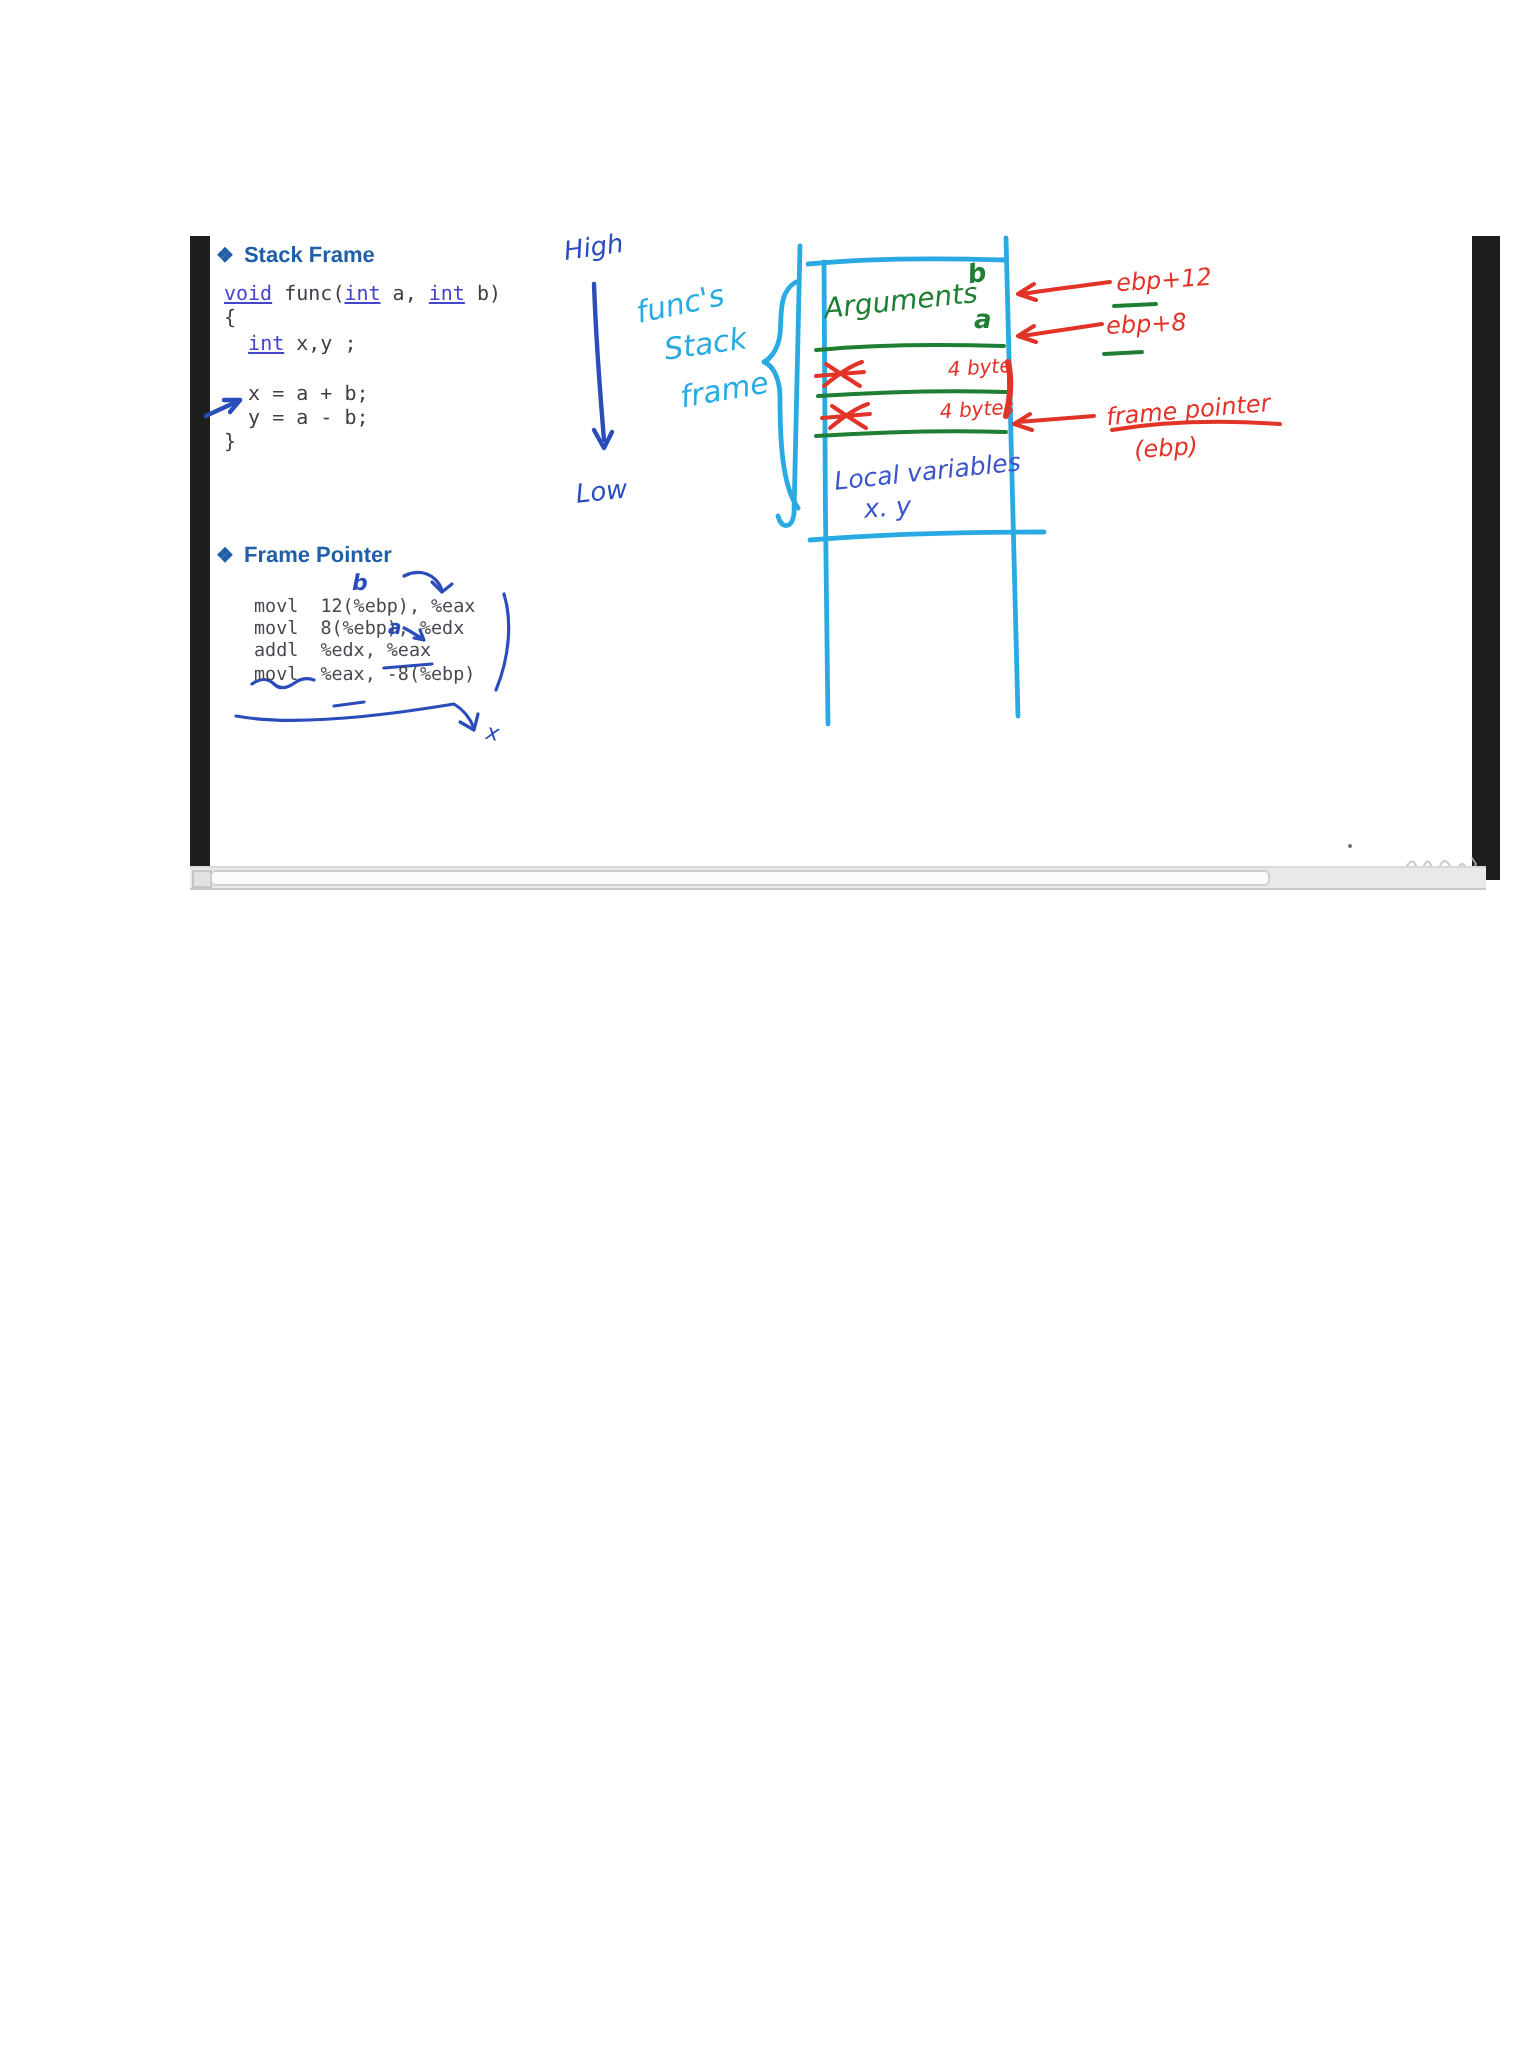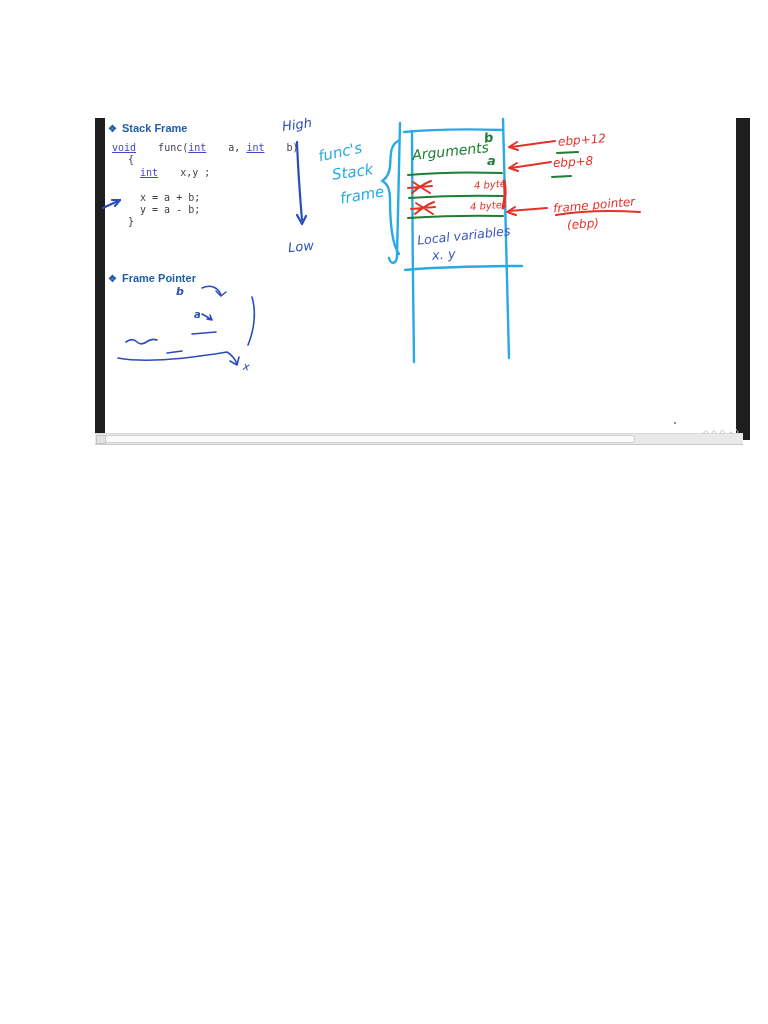--- a/index.html
+++ b/index.html
@@ -11,21 +11,21 @@
 
   .heading{position:absolute;font-family:"Liberation Sans",sans-serif;font-weight:bold;
            font-size:11px;color:#1f5fa8;white-space:nowrap;}
   .heading .bullet{margin-right:5px;font-size:10px;}
 
   .codeblock{position:absolute;margin:0;font-family:"DejaVu Sans Mono",monospace;
              color:#3d3d46;white-space:pre;}
   .c-code{left:112px;top:142px;font-size:10px;line-height:12.4px;}
   .asm-code{left:127px;top:298px;font-size:9.2px;line-height:11.2px;color:#474750;}
   .tok-kw{color:#4444cc;text-decoration:underline;}
-  .tok-pl{color:inherit;margin-left:16px;}
+  .tok-pl{color:inherit;}
 
   .hw{position:absolute;font-family:"DejaVu Sans",sans-serif;font-style:italic;
       white-space:nowrap;line-height:1;}
   .c-blue{color:#2b4dbb;}
   .c-cyan{color:#2aaae2;}
   .c-green{color:#1e7e34;}
   .c-red{color:#e23328;}
   .c-lblue{color:#3b55c9;}
 
   svg.ink{position:absolute;left:0;top:0;pointer-events:none;}
@@ -110,20 +110,21 @@
   </svg>
 
   <div class="heading" style="left:108px;top:122px;">
     <span class="bullet">❖</span><span>Stack Frame</span>
   </div>
   <pre class="codeblock c-code"><div><span class="tok-kw">void</span><span class="tok-pl"> func(</span><span class="tok-kw">int</span><span class="tok-pl"> a, </span><span class="tok-kw">int</span><span class="tok-pl"> b)</span></div><div><span class="tok-pl">{</span></div><div><span class="tok-pl">  </span><span class="tok-kw">int</span><span class="tok-pl"> x,y ;</span></div><div>&nbsp;</div><div><span class="tok-pl">  x = a + b;</span></div><div><span class="tok-pl">  y = a - b;</span></div><div><span class="tok-pl">}</span></div></pre>
 
   <div class="heading" style="left:108px;top:272px;">
     <span class="bullet">❖</span><span>Frame Pointer</span>
   </div>
+  <pre class="codeblock asm-code"><div><span class="tok-pl">movl  12(%ebp), %eax</span></div><div><span class="tok-pl">movl  8(%ebp), %edx</span></div><div><span class="tok-pl">addl  %edx, %eax</span></div><div><span class="tok-pl">movl  %eax, -8(%ebp)</span></div></pre>
 
   <div class="hw c-blue" style="left:282px;top:118px;font-size:13px;transform:rotate(-8deg);">High</div>
   <div class="hw c-blue" style="left:288px;top:240px;font-size:13px;transform:rotate(-6deg);">Low</div>
 
   <div class="hw c-cyan" style="left:318px;top:145px;font-size:15px;transform:rotate(-12deg);">func's</div>
   <div class="hw c-cyan" style="left:332px;top:165px;font-size:15px;transform:rotate(-8deg);">Stack</div>
   <div class="hw c-cyan" style="left:340px;top:188px;font-size:15px;transform:rotate(-10deg);">frame</div>
 
   <div class="hw c-green" style="left:412px;top:144px;font-size:14px;transform:rotate(-6deg);">Arguments</div>
   <div class="hw c-green" style="left:484px;top:131px;font-size:13px;transform:rotate(-10deg);font-weight:bold;">b</div>

